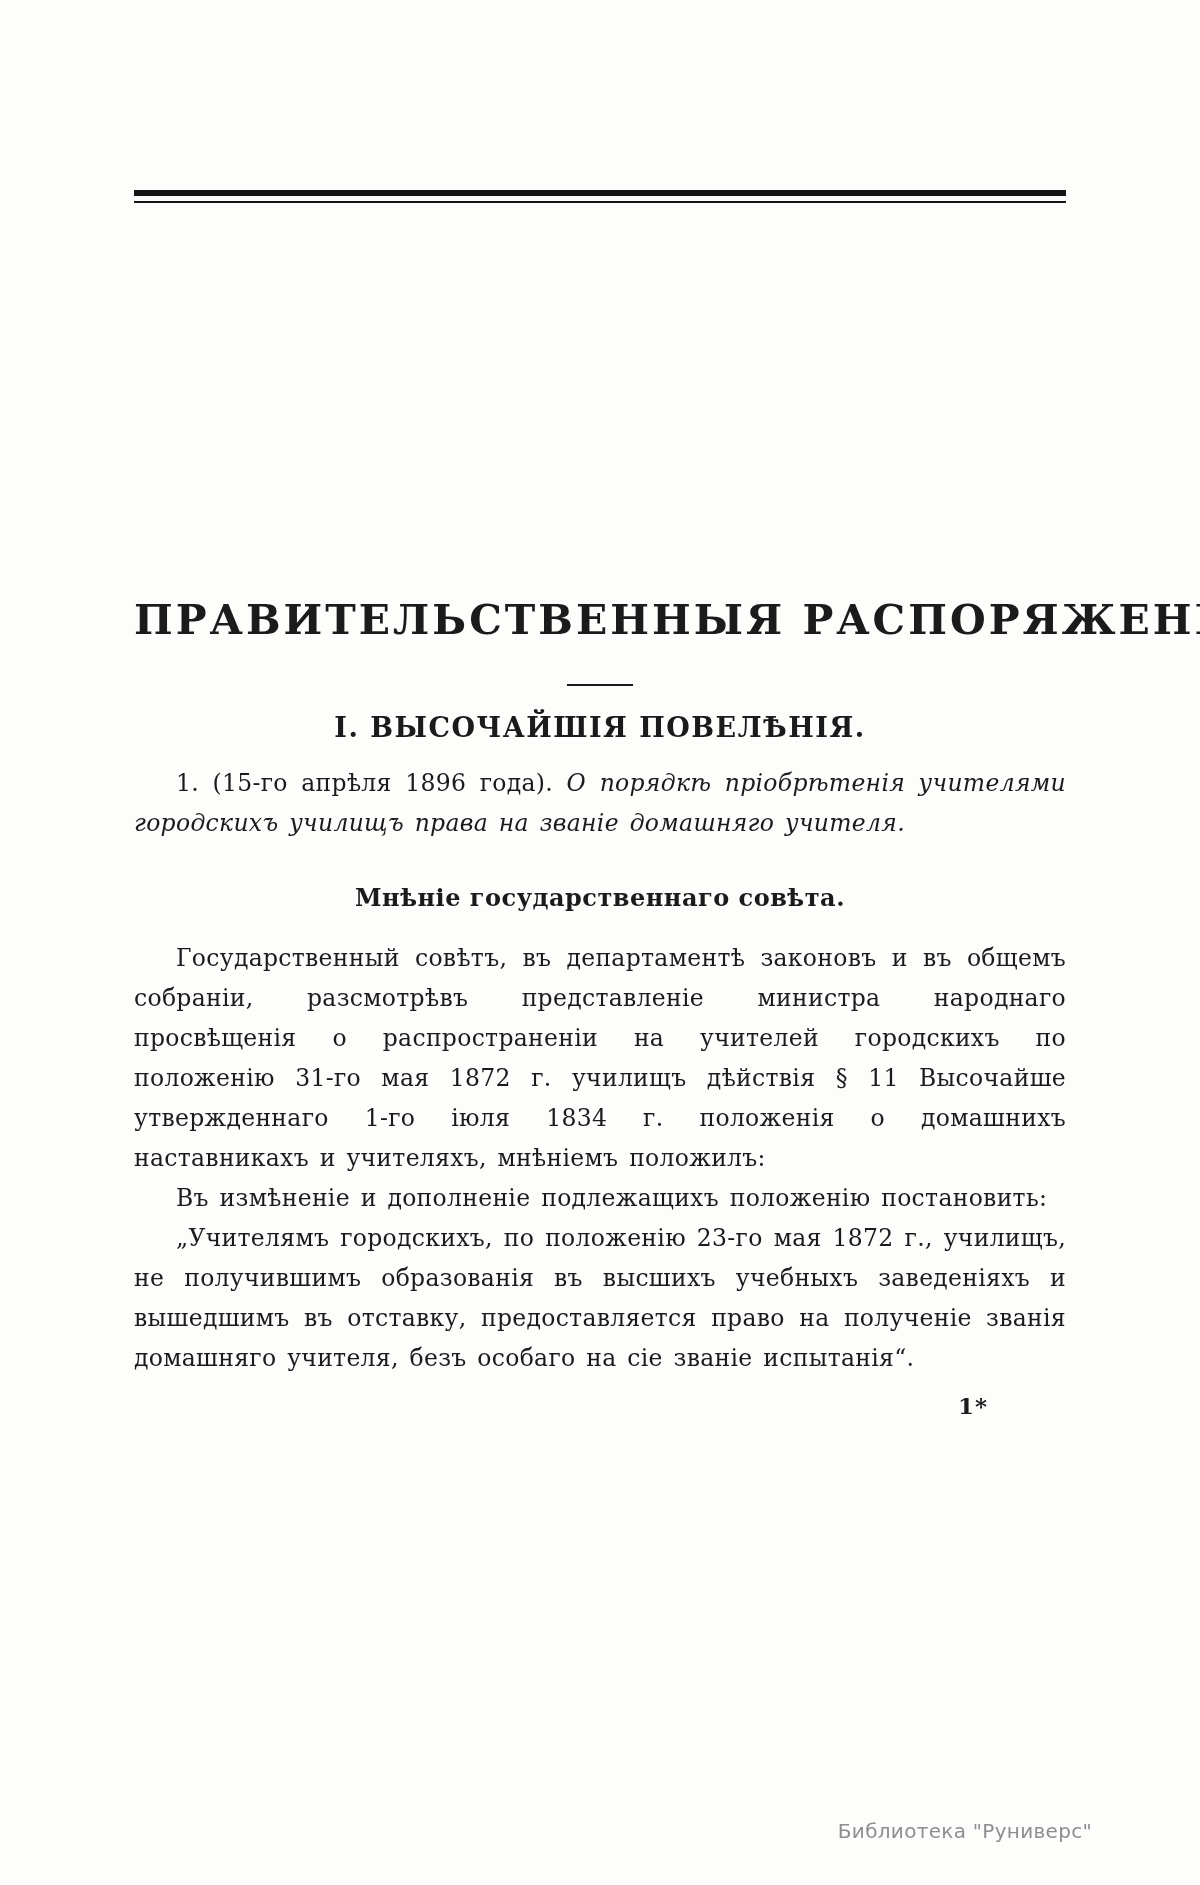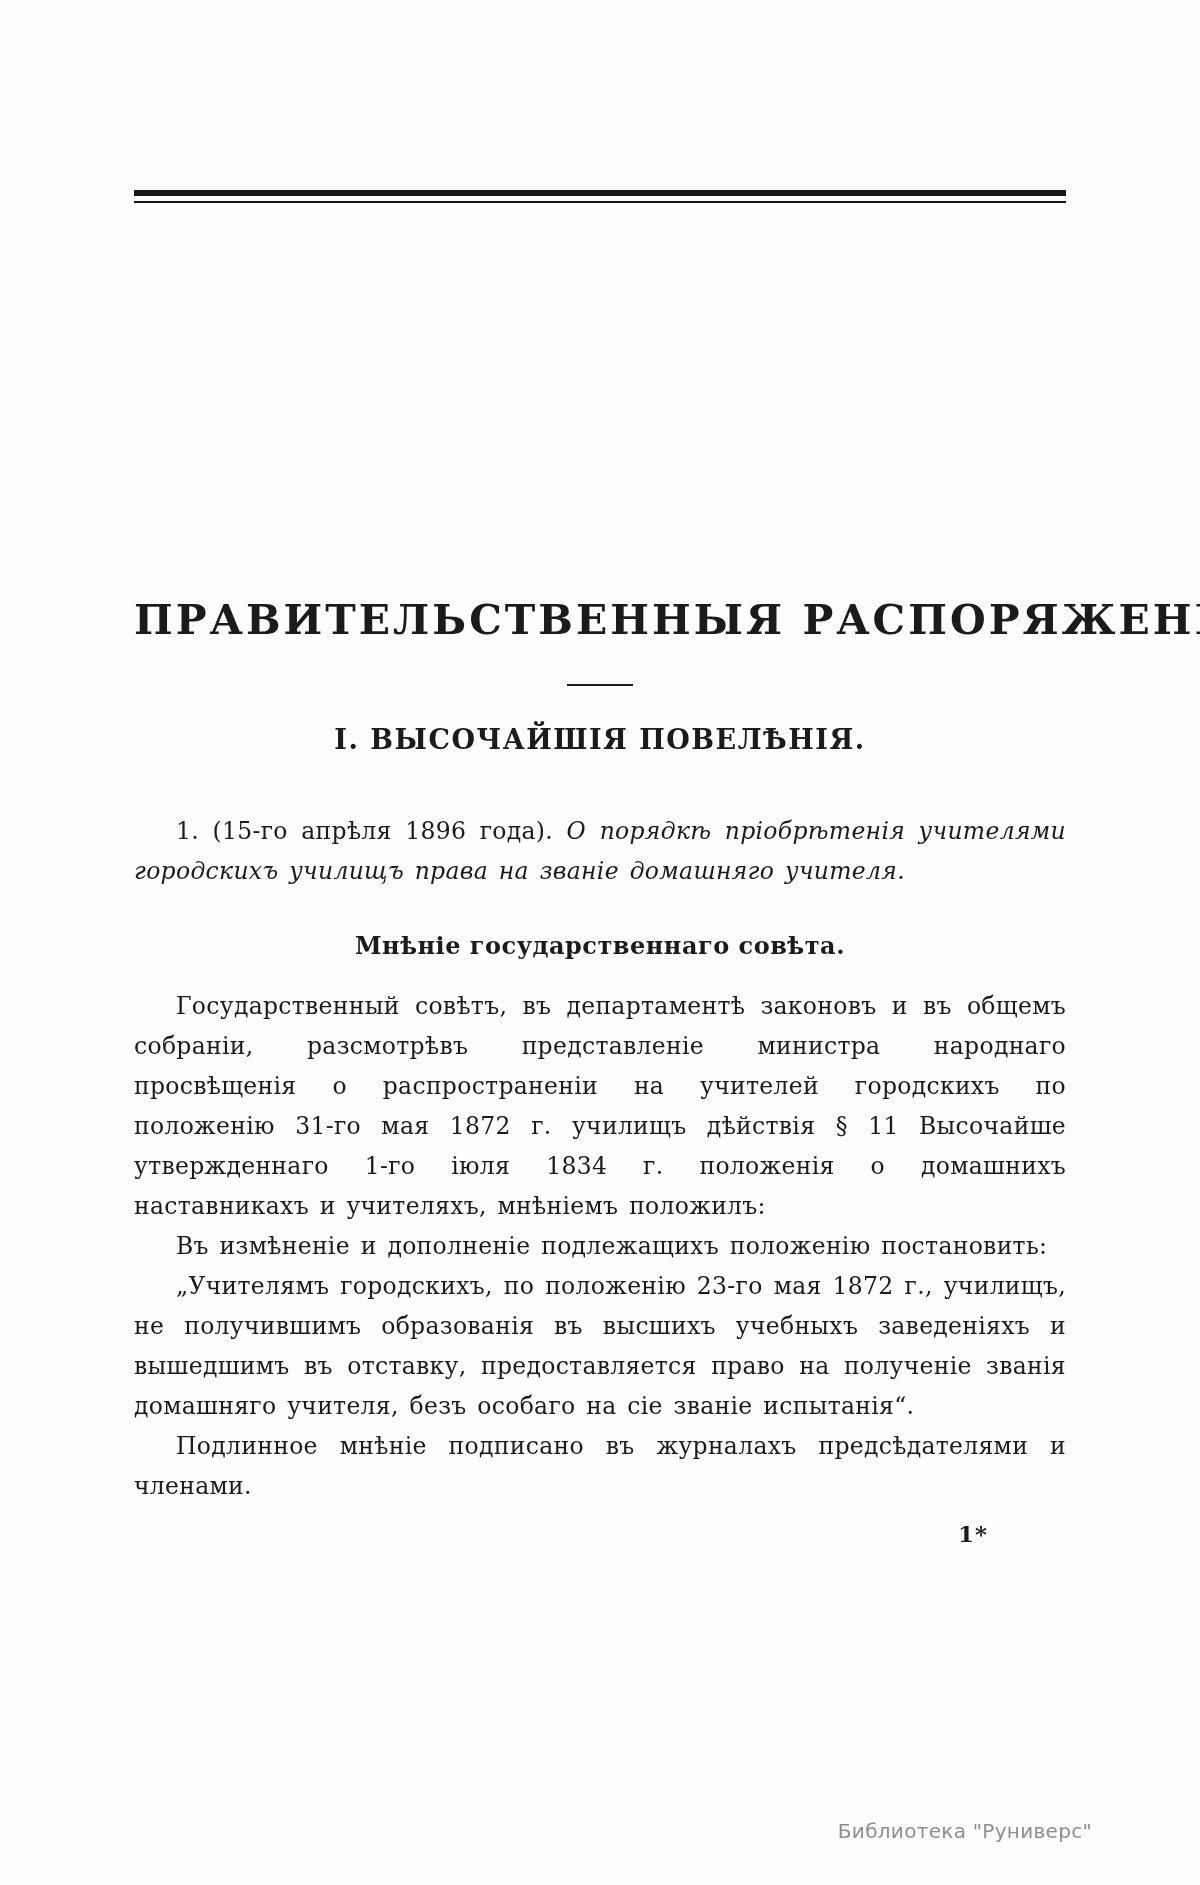--- a/index.html
+++ b/index.html
@@ -36,35 +36,35 @@
     letter-spacing: 3px;
     white-space: nowrap;
   }
   .title-dash {
     width: 66px;
     height: 2px;
     background: #1b1b1b;
     margin: 40px auto 0 auto;
   }
   .section-heading {
-    margin-top: 38px;
+    margin-top: 26px;
     text-align: center;
     font-size: 27px;
     font-weight: bold;
     letter-spacing: 1.5px;
   }
   .body-para {
     font-size: 23.5px;
     line-height: 40px;
     text-align: justify;
     text-indent: 42px;
     word-spacing: 3px;
     letter-spacing: 0.3px;
   }
-  .first-para { margin-top: 56px; }
+  .first-para { margin-top: 20px; }
   .ital { font-style: italic; }
   .sub-heading {
     margin-top: 40px;
     margin-bottom: 26px;
     text-align: center;
     font-size: 24px;
     font-weight: bold;
     letter-spacing: 0.5px;
   }
   .page-marker {
@@ -107,20 +107,19 @@
 
 
     <h3 class="sub-heading">Мнѣніе государственнаго совѣта.</h3>
 
     <p class="body-para">Государственный совѣтъ, въ департаментѣ законовъ и въ общемъ собраніи, разсмотрѣвъ представленіе министра народнаго просвѣщенія о распространеніи на учителей городскихъ по положенію 31-го мая 1872 г. училищъ дѣйствія § 11 Высочайше утвержденнаго 1-го іюля 1834 г. положенія о домашнихъ наставникахъ и учителяхъ, мнѣніемъ положилъ:</p>
 
     <p class="body-para">Въ измѣненіе и дополненіе подлежащихъ положенію постановить:</p>
 
     <p class="body-para">„Учителямъ городскихъ, по положенію 23-го мая 1872 г., училищъ, не получившимъ образованія въ высшихъ учебныхъ заведеніяхъ и вышедшимъ въ отставку, предоставляется право на полученіе званія домашняго учителя, безъ особаго на сіе званіе испытанія“.</p>
 
-    <p class="body-para">Подлинное мнѣніе подписано въ журналахъ предсѣдателями и членами.</p>
 
     <div class="page-marker">1*</div>
 
   </div>
 
   <div class="watermark">Библиотека "Руниверс"</div>
 </div>
 
 </body></html>

